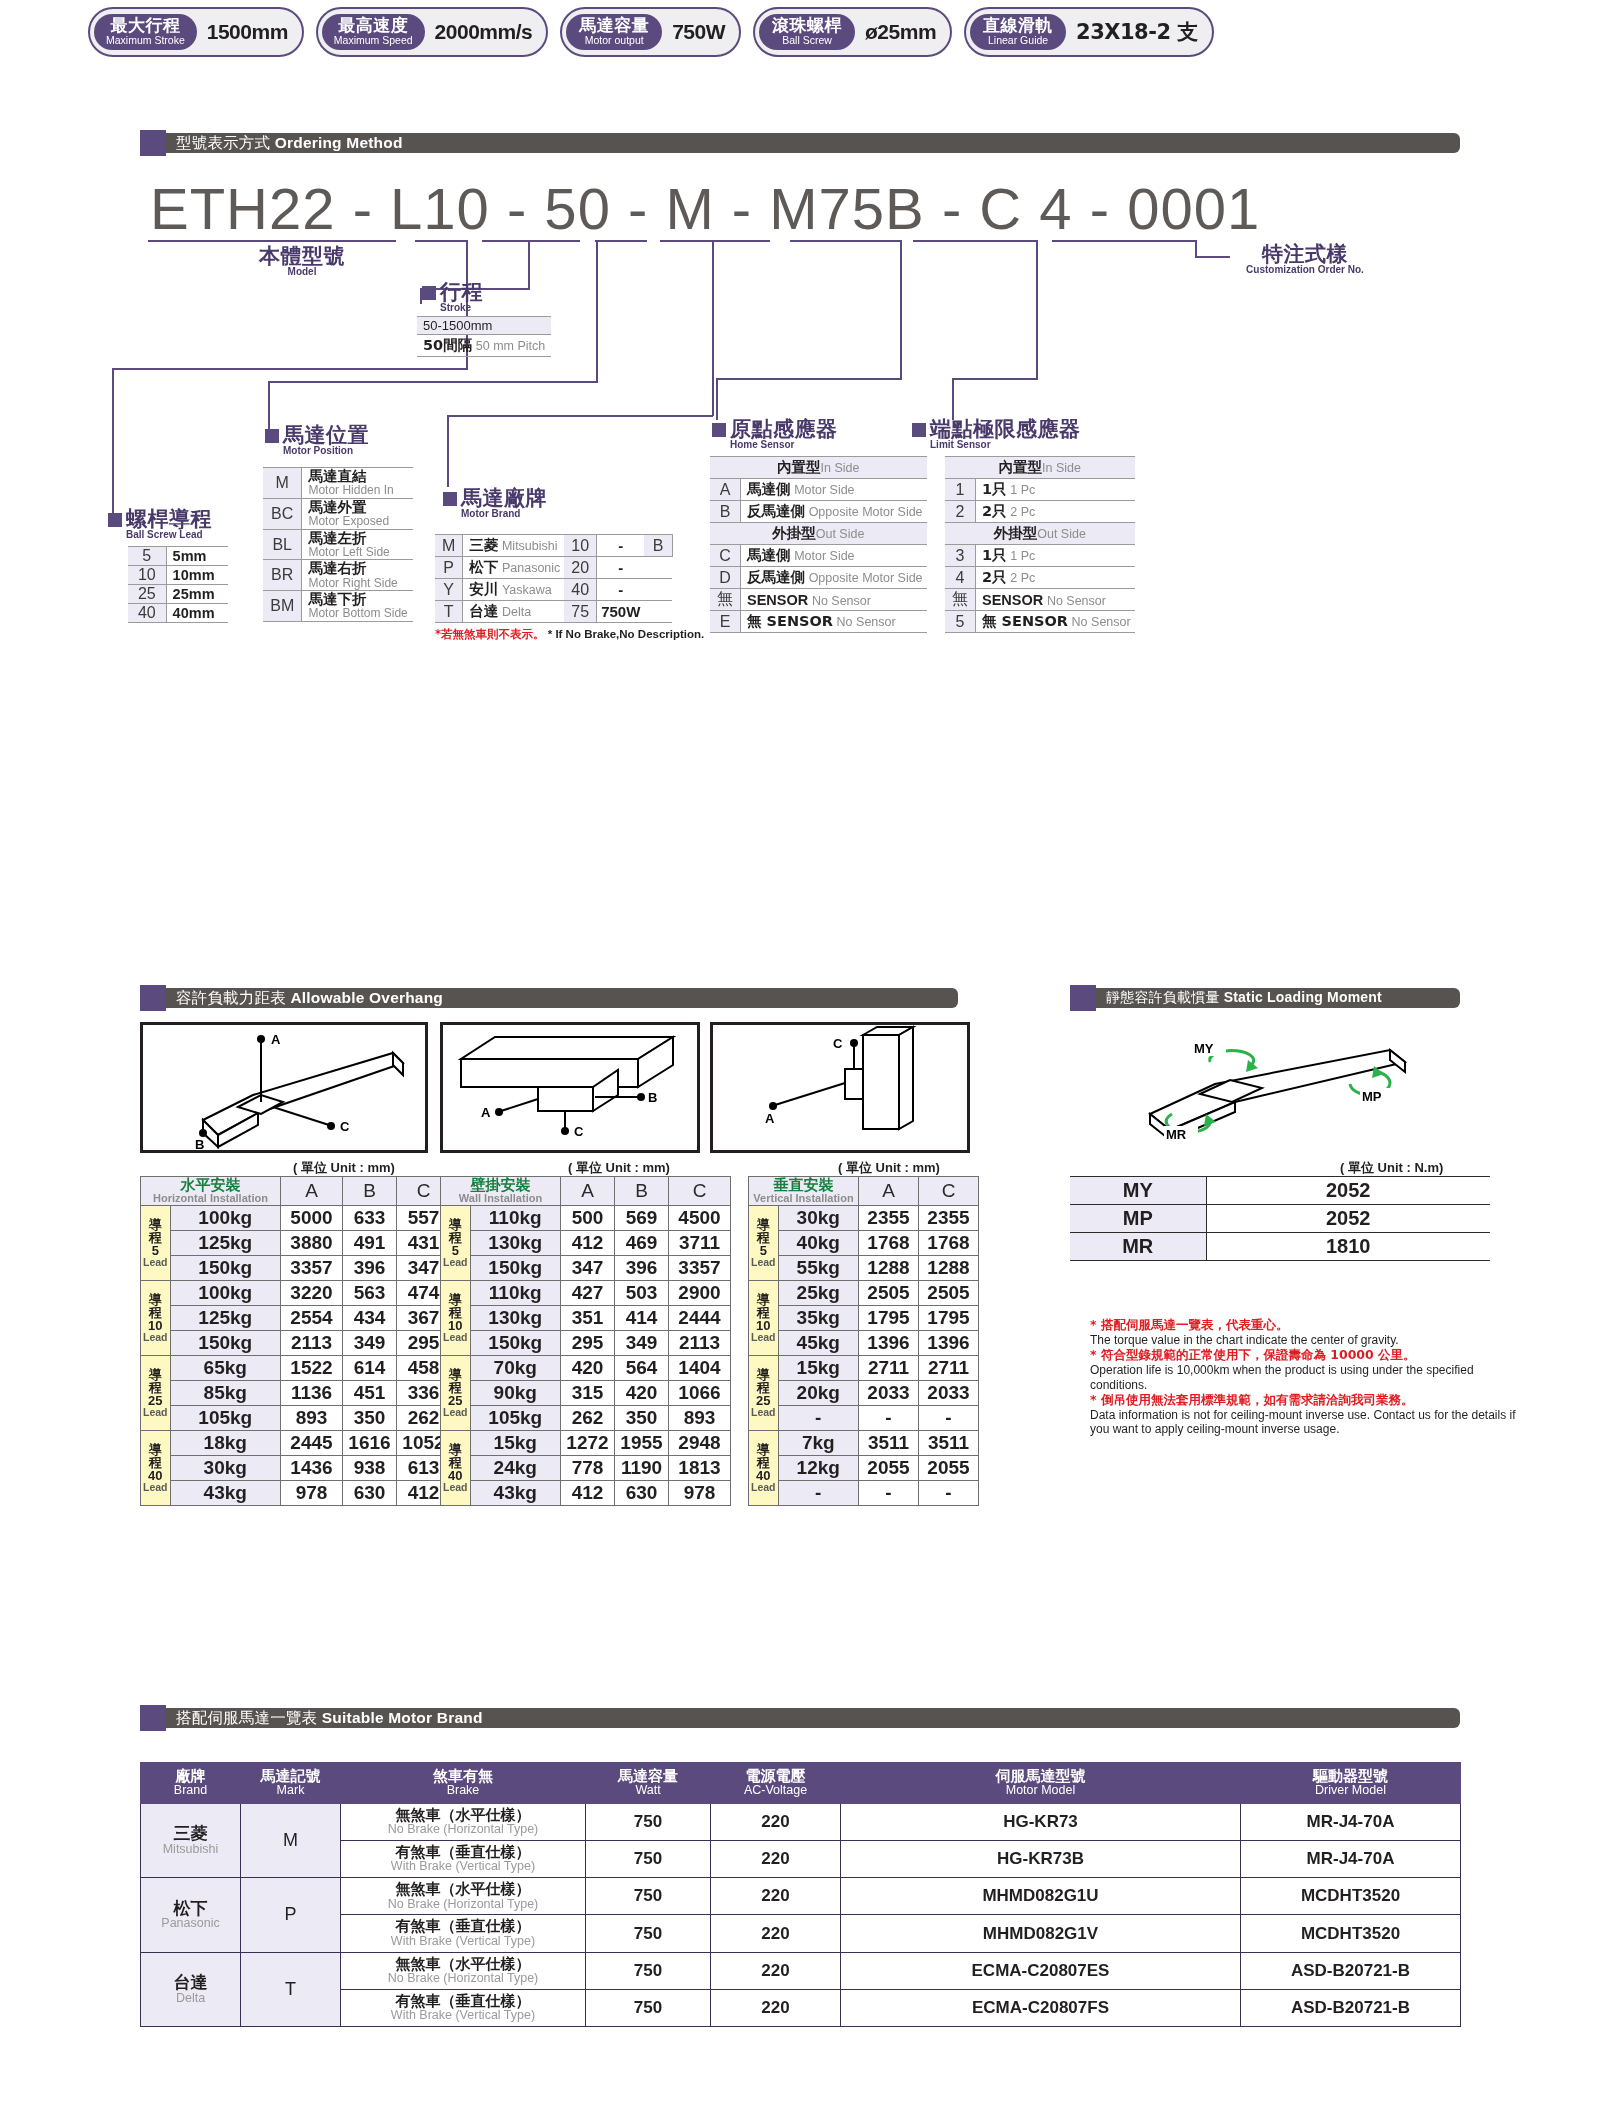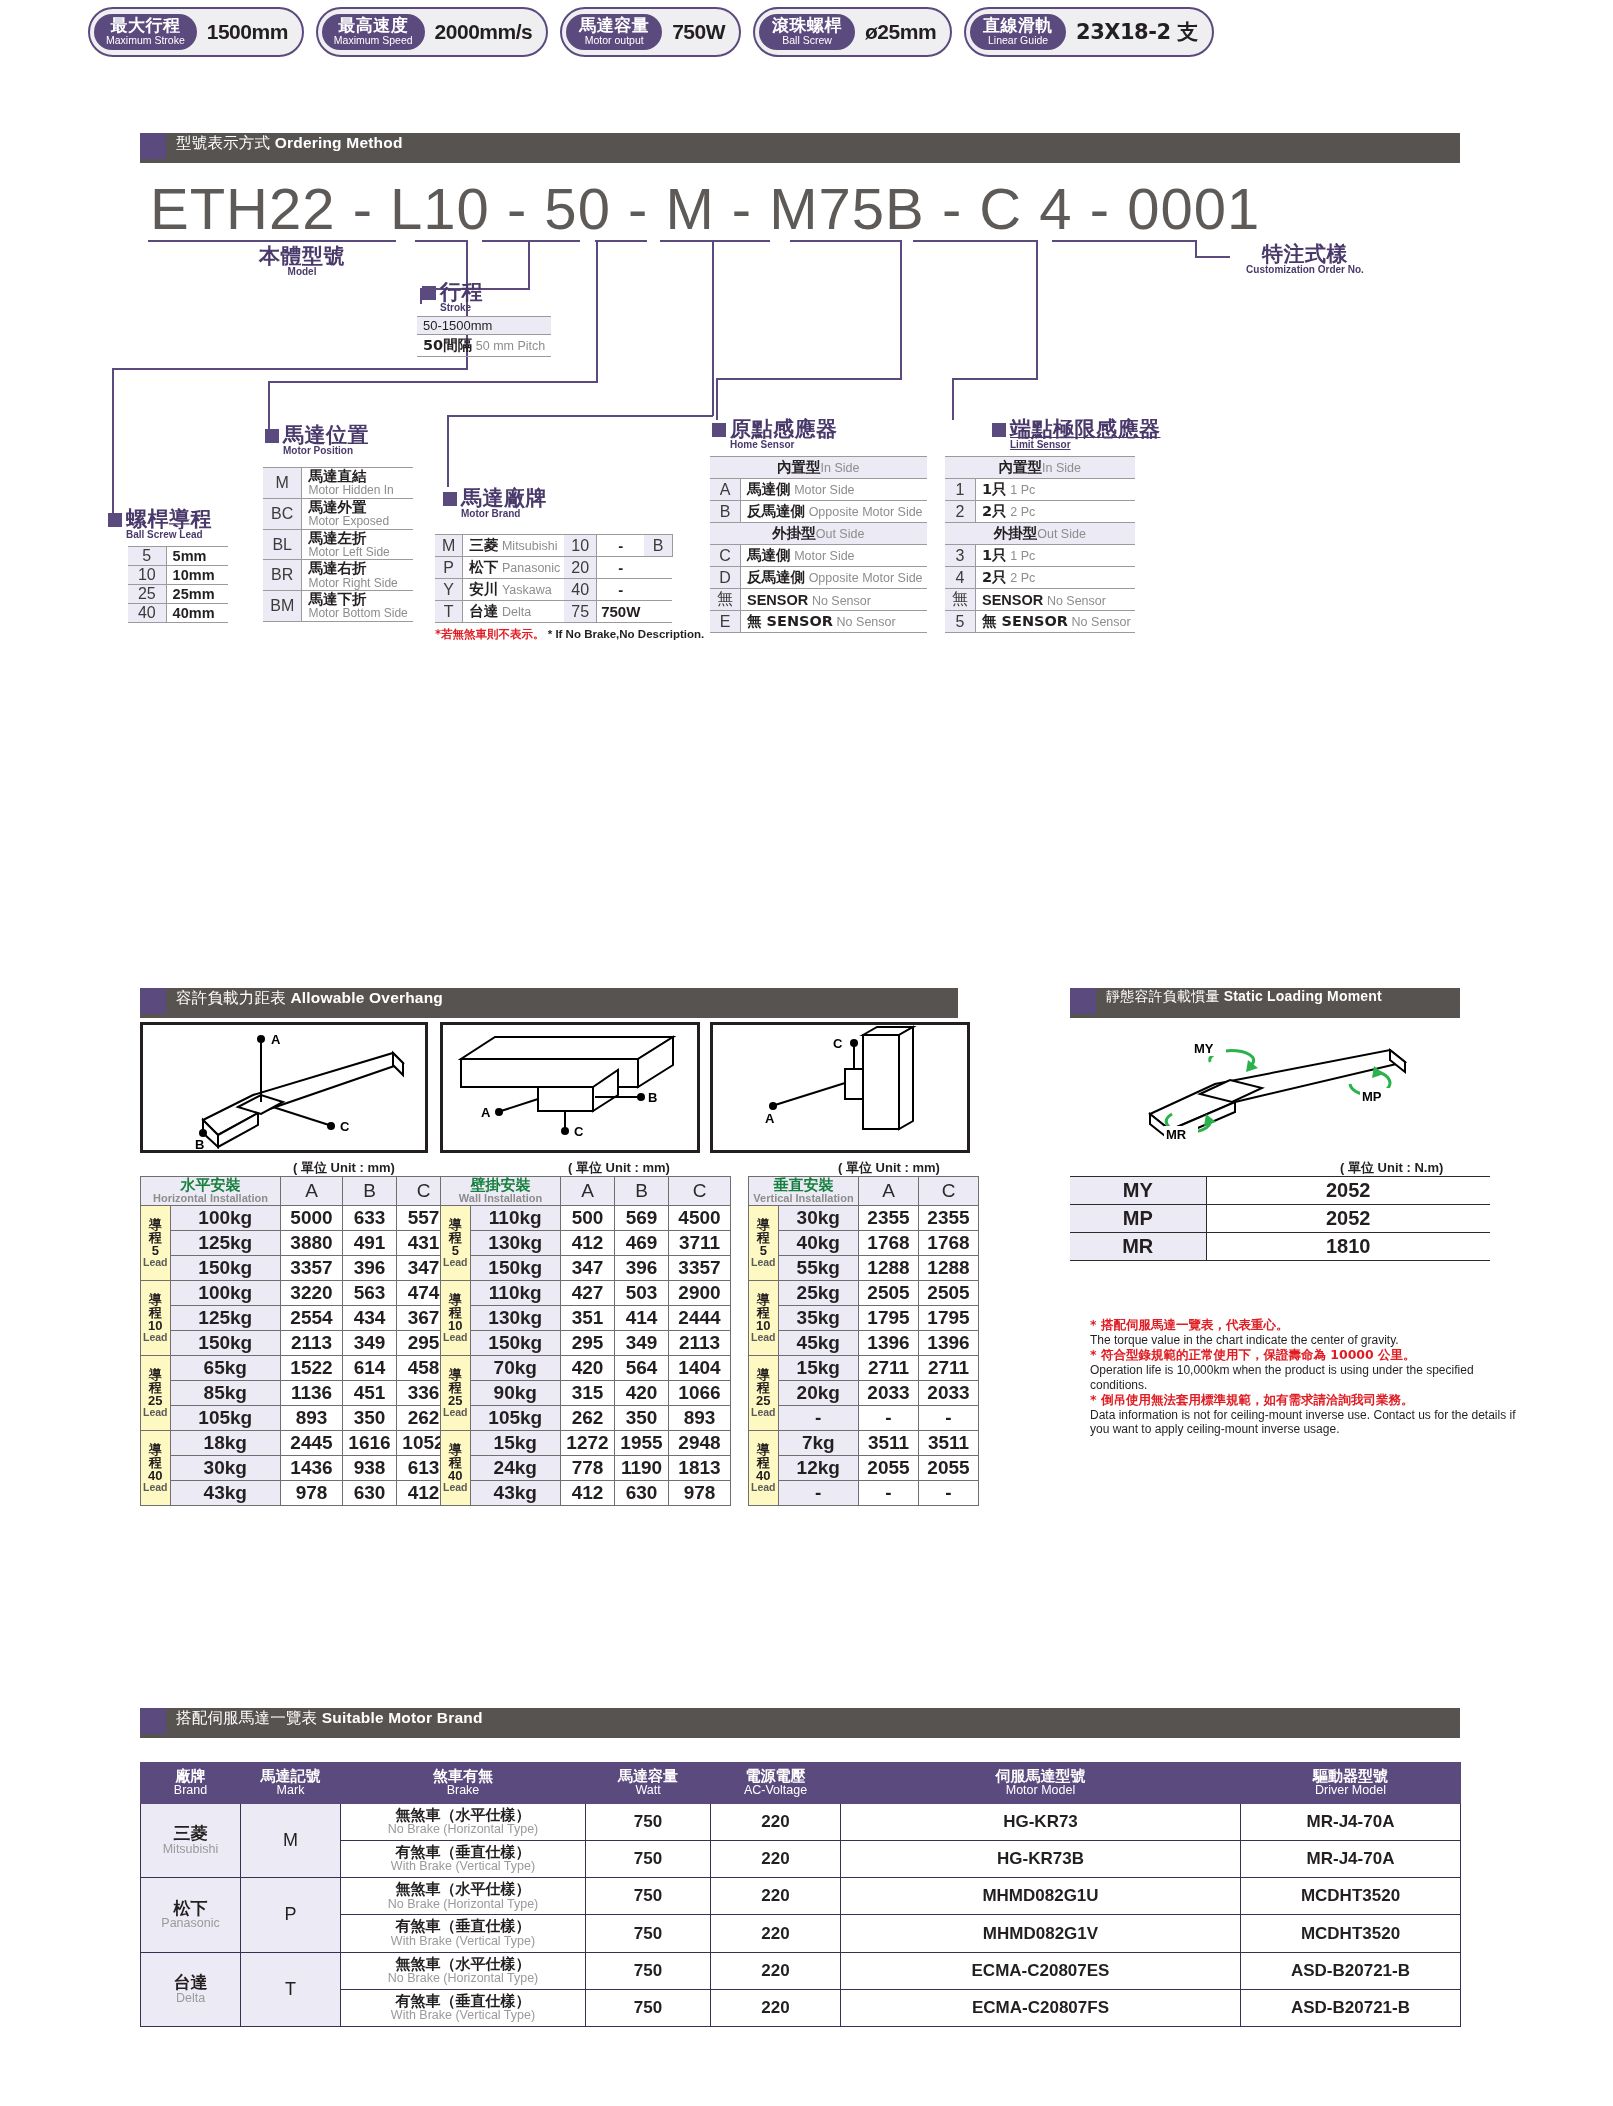--- a/index.html
+++ b/index.html
@@ -42,23 +42,23 @@
   .spec-tag .t-cn { font-size: 17px; font-weight: bold; display:block; letter-spacing: .5px;}
   .spec-tag .t-en { font-size: 10.5px; display:block; margin-top:1px; }
   .spec-val {
     font-size: 21px; font-weight: bold; color: #231f20;
     letter-spacing: -0.5px; white-space: nowrap;
   }
 
   
   .banner {
     position: absolute;
-    height: 30px;
+    height: 20px;
     background: #575351;
-    display: flex; align-items: flex-start;
+    display: flex; align-items: center; border-radius: 6px;
   }
   .banner .sq { width: 26px; height: 26px; background:#5b4a7e; flex:0 0 26px; }
   .banner .btxt {
     color:#fff; font-size:15.5px; font-weight:bold;
     padding-left:10px; white-space:nowrap; letter-spacing:.2px;
   }
   .banner .btxt .cnpart { font-weight: normal; }
 
   
   #ordering-code {
@@ -462,21 +462,21 @@
   <tr>
     <td class="key">E</td>
     <td class="val">
       <span class="inline-cn cn">無 SENSOR</span>
       <span class="inline-en">No Sensor</span>
     </td>
   </tr>
 </tbody>
   </table>
 
-<div style="position:absolute; left:992px; top:418px;text-decoration:underline;" class="lbl-head">
+<div style="position:absolute; left:912px; top:418px;" class="lbl-head">
   <span class="sqbullet"></span><span class="h-cn cn">端點極限感應器</span>
   <span class="h-en" style="margin-left:18px;">Limit Sensor</span>
 </div>
 <table class="opt" style="position:absolute; left:945px; top:456px; width:150px;">
   <tbody>
       <tr>
     <td class="hdrow" colspan="2">
       <span class="inline-cn cn">內置型</span><span class="inline-en">In Side</span>
     </td>
   </tr>

